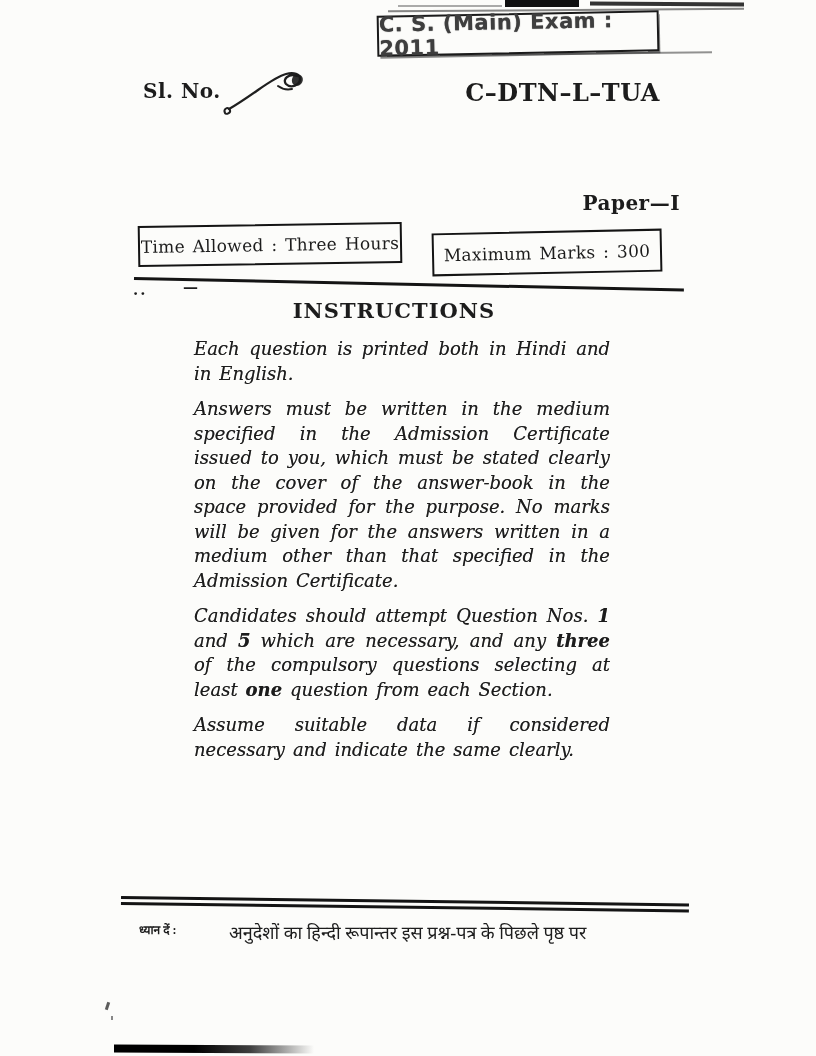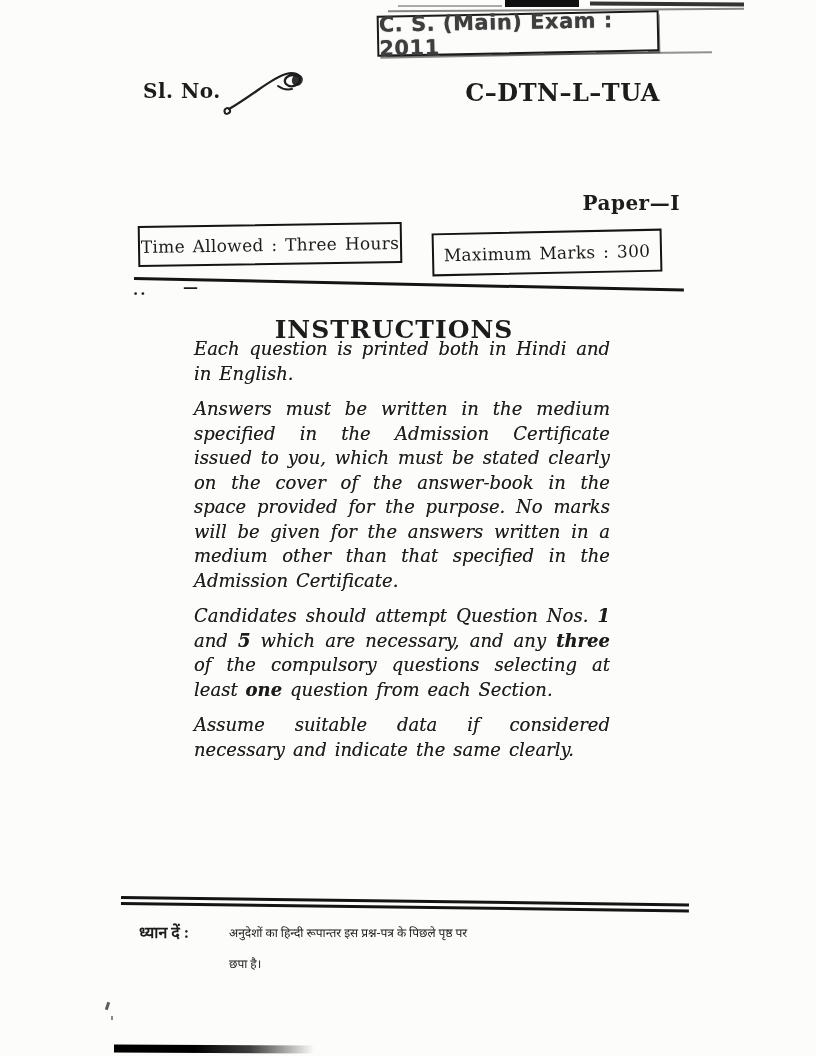--- a/index.html
+++ b/index.html
@@ -48,42 +48,42 @@
   .box-time  { left:138px; top:224px; width:260px; height:37px; transform:rotate(-.9deg); }
   .box-marks { left:432px; top:231px; width:226px; height:39px; transform:rotate(-1.2deg); }
   .rule-under {
     position:absolute; left:134px; top:277px; width:550px; height:3px;
     background:#141414; transform:rotate(1.2deg); transform-origin:left center;
   }
   .mark-dots { position:absolute; left:133px; top:281px; font-size:15px; font-weight:700; letter-spacing:2px; }
   .mark-dash { position:absolute; left:183px; top:278px; font-size:15px; font-weight:700; }
   
   .ins-heading {
-    position:absolute; left:178px; top:315px; width:432px; text-align:center;
-    font-size:25px; font-weight:700; letter-spacing:1px;
+    position:absolute; left:178px; top:298px; width:432px; text-align:center;
+    font-size:21px; font-weight:700; letter-spacing:1px;
   }
   .bodycol {
     position:absolute; left:178px; top:337px; width:432px;
     font-style:italic; font-size:18px; line-height:24.5px;
     text-align:justify; word-spacing:2.2px;
     text-shadow:0 0 .4px rgba(28,28,28,.6);
   }
   .bodycol p { margin:0 0 11px 16px; }
   .bodycol b { font-weight:700; }
   
   .dblrule { position:absolute; left:121px; top:896px; width:568px; transform:rotate(.75deg); transform-origin:left center; }
   .dblrule div { height:2.5px; background:#141414; }
   .dblrule .l1 { margin-bottom:3.5px; }
   .note-label {
-    position:absolute; left:139px; top:921px; font-size:16px; font-weight:700;
+    position:absolute; left:139px; top:921px; font-size:12px; font-weight:700;
     font-family:"Liberation Serif","DejaVu Sans", serif;
   }
   .note-text {
     position:absolute; left:229px; top:918px; width:410px;
-    font-size:12px; line-height:31px;
+    font-size:18px; line-height:31px;
     font-family:"Liberation Serif","DejaVu Sans", serif;
   }
   .note-text span { display:block; }
 </style>
 </head>
 <body>
 
 <div class="page">
 
   <div class="art art-bar1"></div>
@@ -125,20 +125,19 @@
     <p>Assume suitable data if considered necessary and indicate the same clearly.</p>
   </div>
 
   <div class="dblrule">
     <div class="l1"></div>
     <div class="l2"></div>
   </div>
   <div class="note-label">ध्यान दें :</div>
   <div class="note-text">
     <span>अनुदेशों का हिन्दी रूपान्तर इस प्रश्न-पत्र के पिछले पृष्ठ पर</span>
-    <span>छपा है।</span>
   </div>
 
   <div class="speck1"></div>
   <div class="speck2"></div>
   <div class="bottom-bar"></div>
 
 </div>
 
 </body></html>

